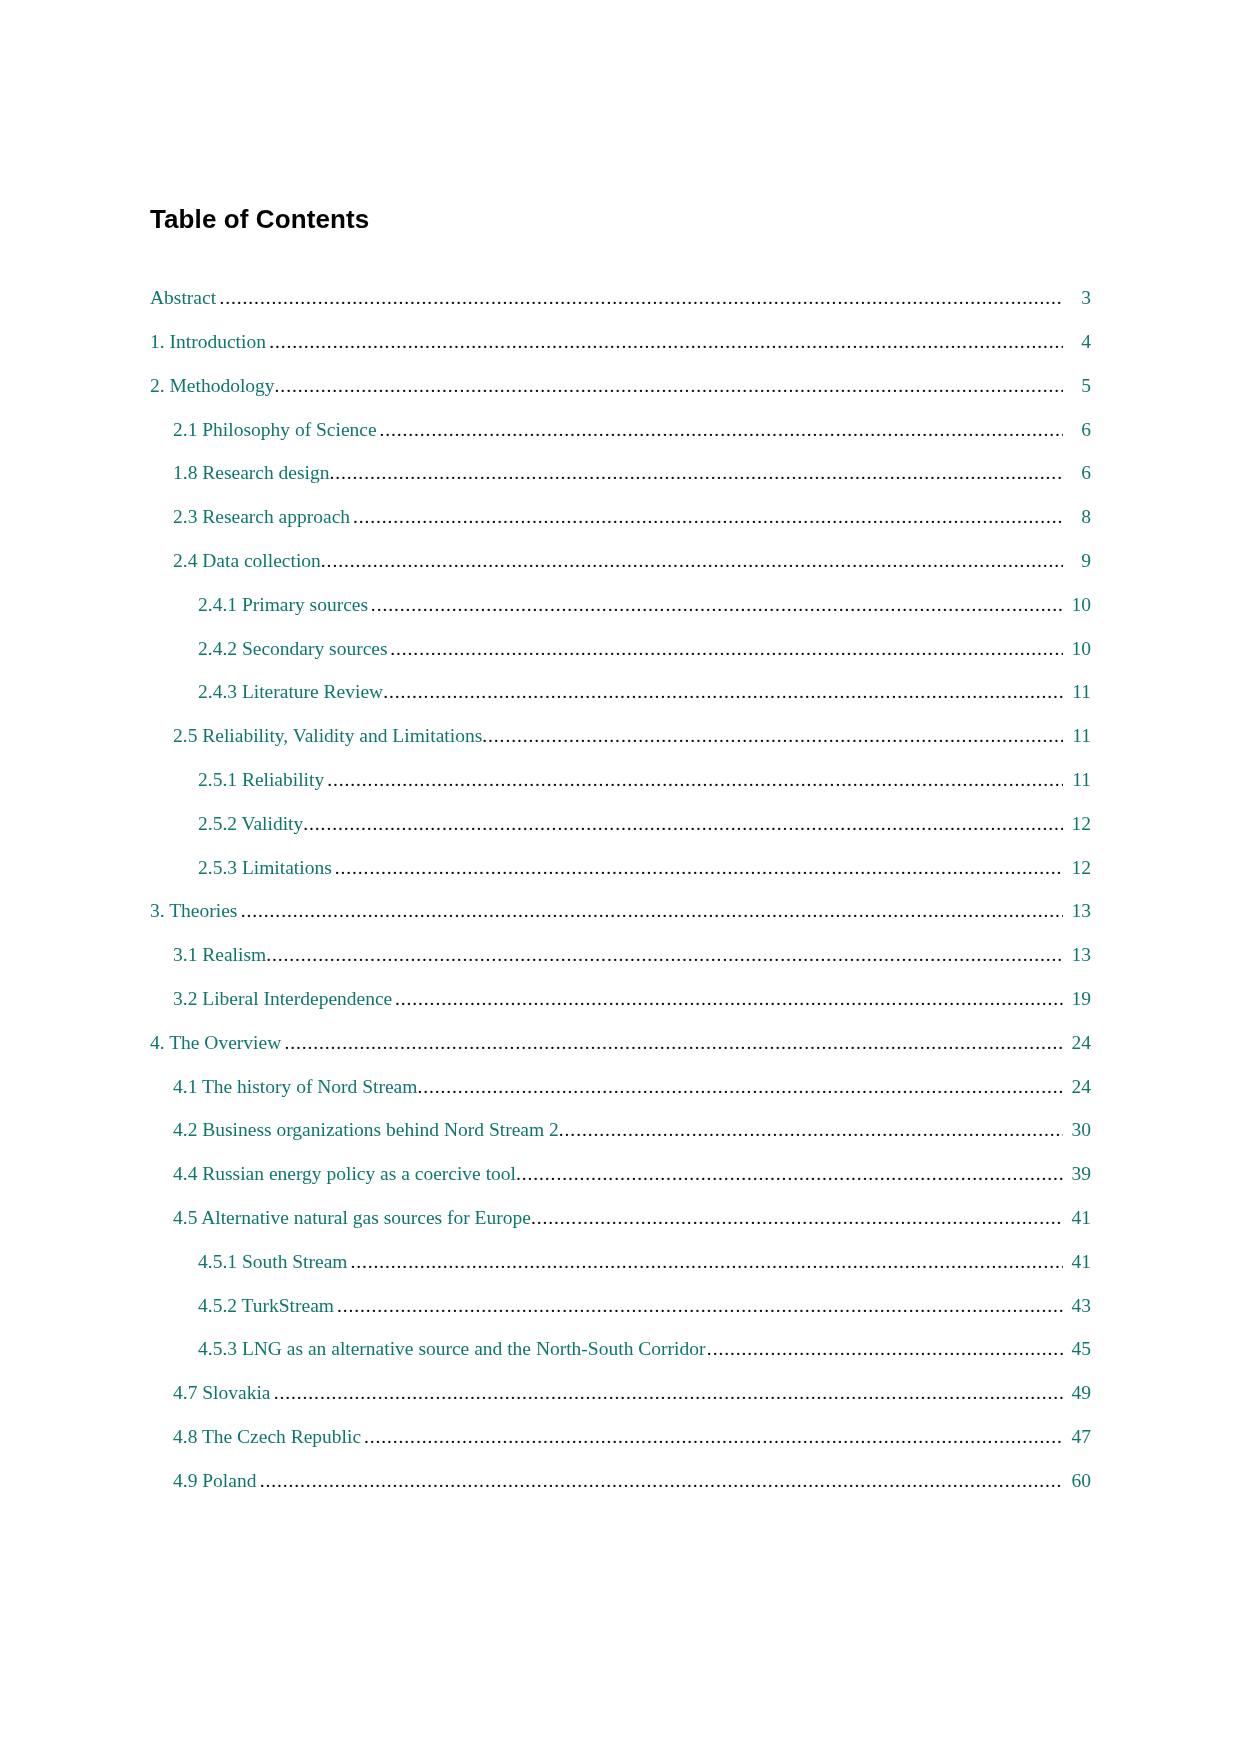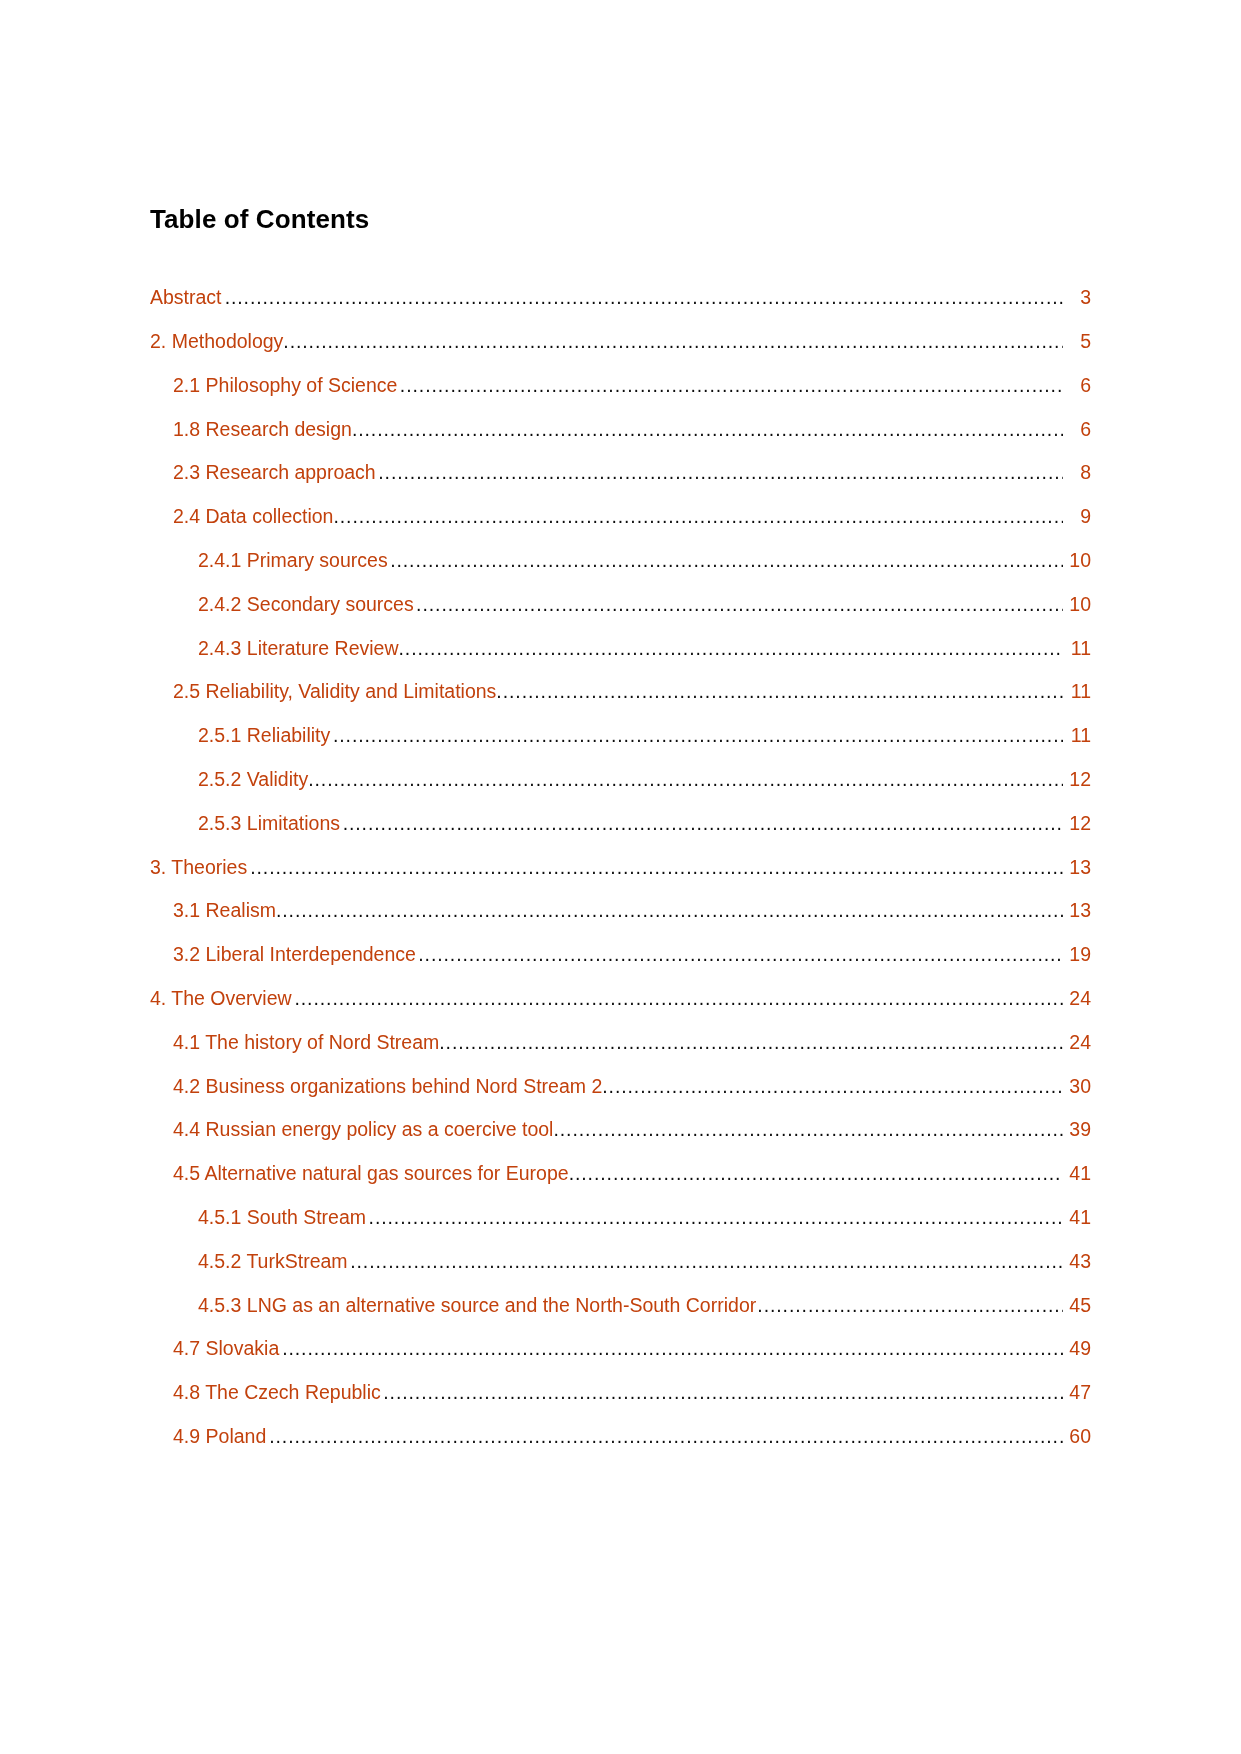--- a/index.html
+++ b/index.html
@@ -40,21 +40,22 @@
     list-style: none;
     padding-top: 53px;
   }
   .toc-row {
     display: flex;
     align-items: baseline;
     font-size: 19.5px;
     line-height: 1.0;
     height: 43.8px;
     white-space: nowrap;
-    color: #c2410c;
+    color: #0f766e;
+    font-family: Liberation Serif, serif;
   }
   .toc-row.lvl1 { padding-left: 0px; }
   .toc-row.lvl2 { padding-left: 23px; }
   .toc-row.lvl3 { padding-left: 48px; }
 
   .toc-label {
     flex: 0 0 auto;
   }
   .toc-leader {
     flex: 1 1 auto;
@@ -88,20 +89,26 @@
     <h1 class="toc-title">Table of Contents</h1>
 
     <ul class="toc-list" id="toc-list">
         <li class="toc-row lvl1">
           <span class="toc-label">Abstract</span>
           <span class="gap-sm"></span>
           <span class="toc-leader"></span>
           <span class="toc-page">3</span>
         </li>
         <li class="toc-row lvl1">
+          <span class="toc-label">1. Introduction</span>
+          <span class="gap-sm"></span>
+          <span class="toc-leader"></span>
+          <span class="toc-page">4</span>
+        </li>
+        <li class="toc-row lvl1">
           <span class="toc-label">2. Methodology</span>
           <span class="toc-leader"></span>
           <span class="toc-page">5</span>
         </li>
         <li class="toc-row lvl2">
           <span class="toc-label">2.1 Philosophy of Science</span>
           <span class="gap-sm"></span>
           <span class="toc-leader"></span>
           <span class="toc-page">6</span>
         </li>

